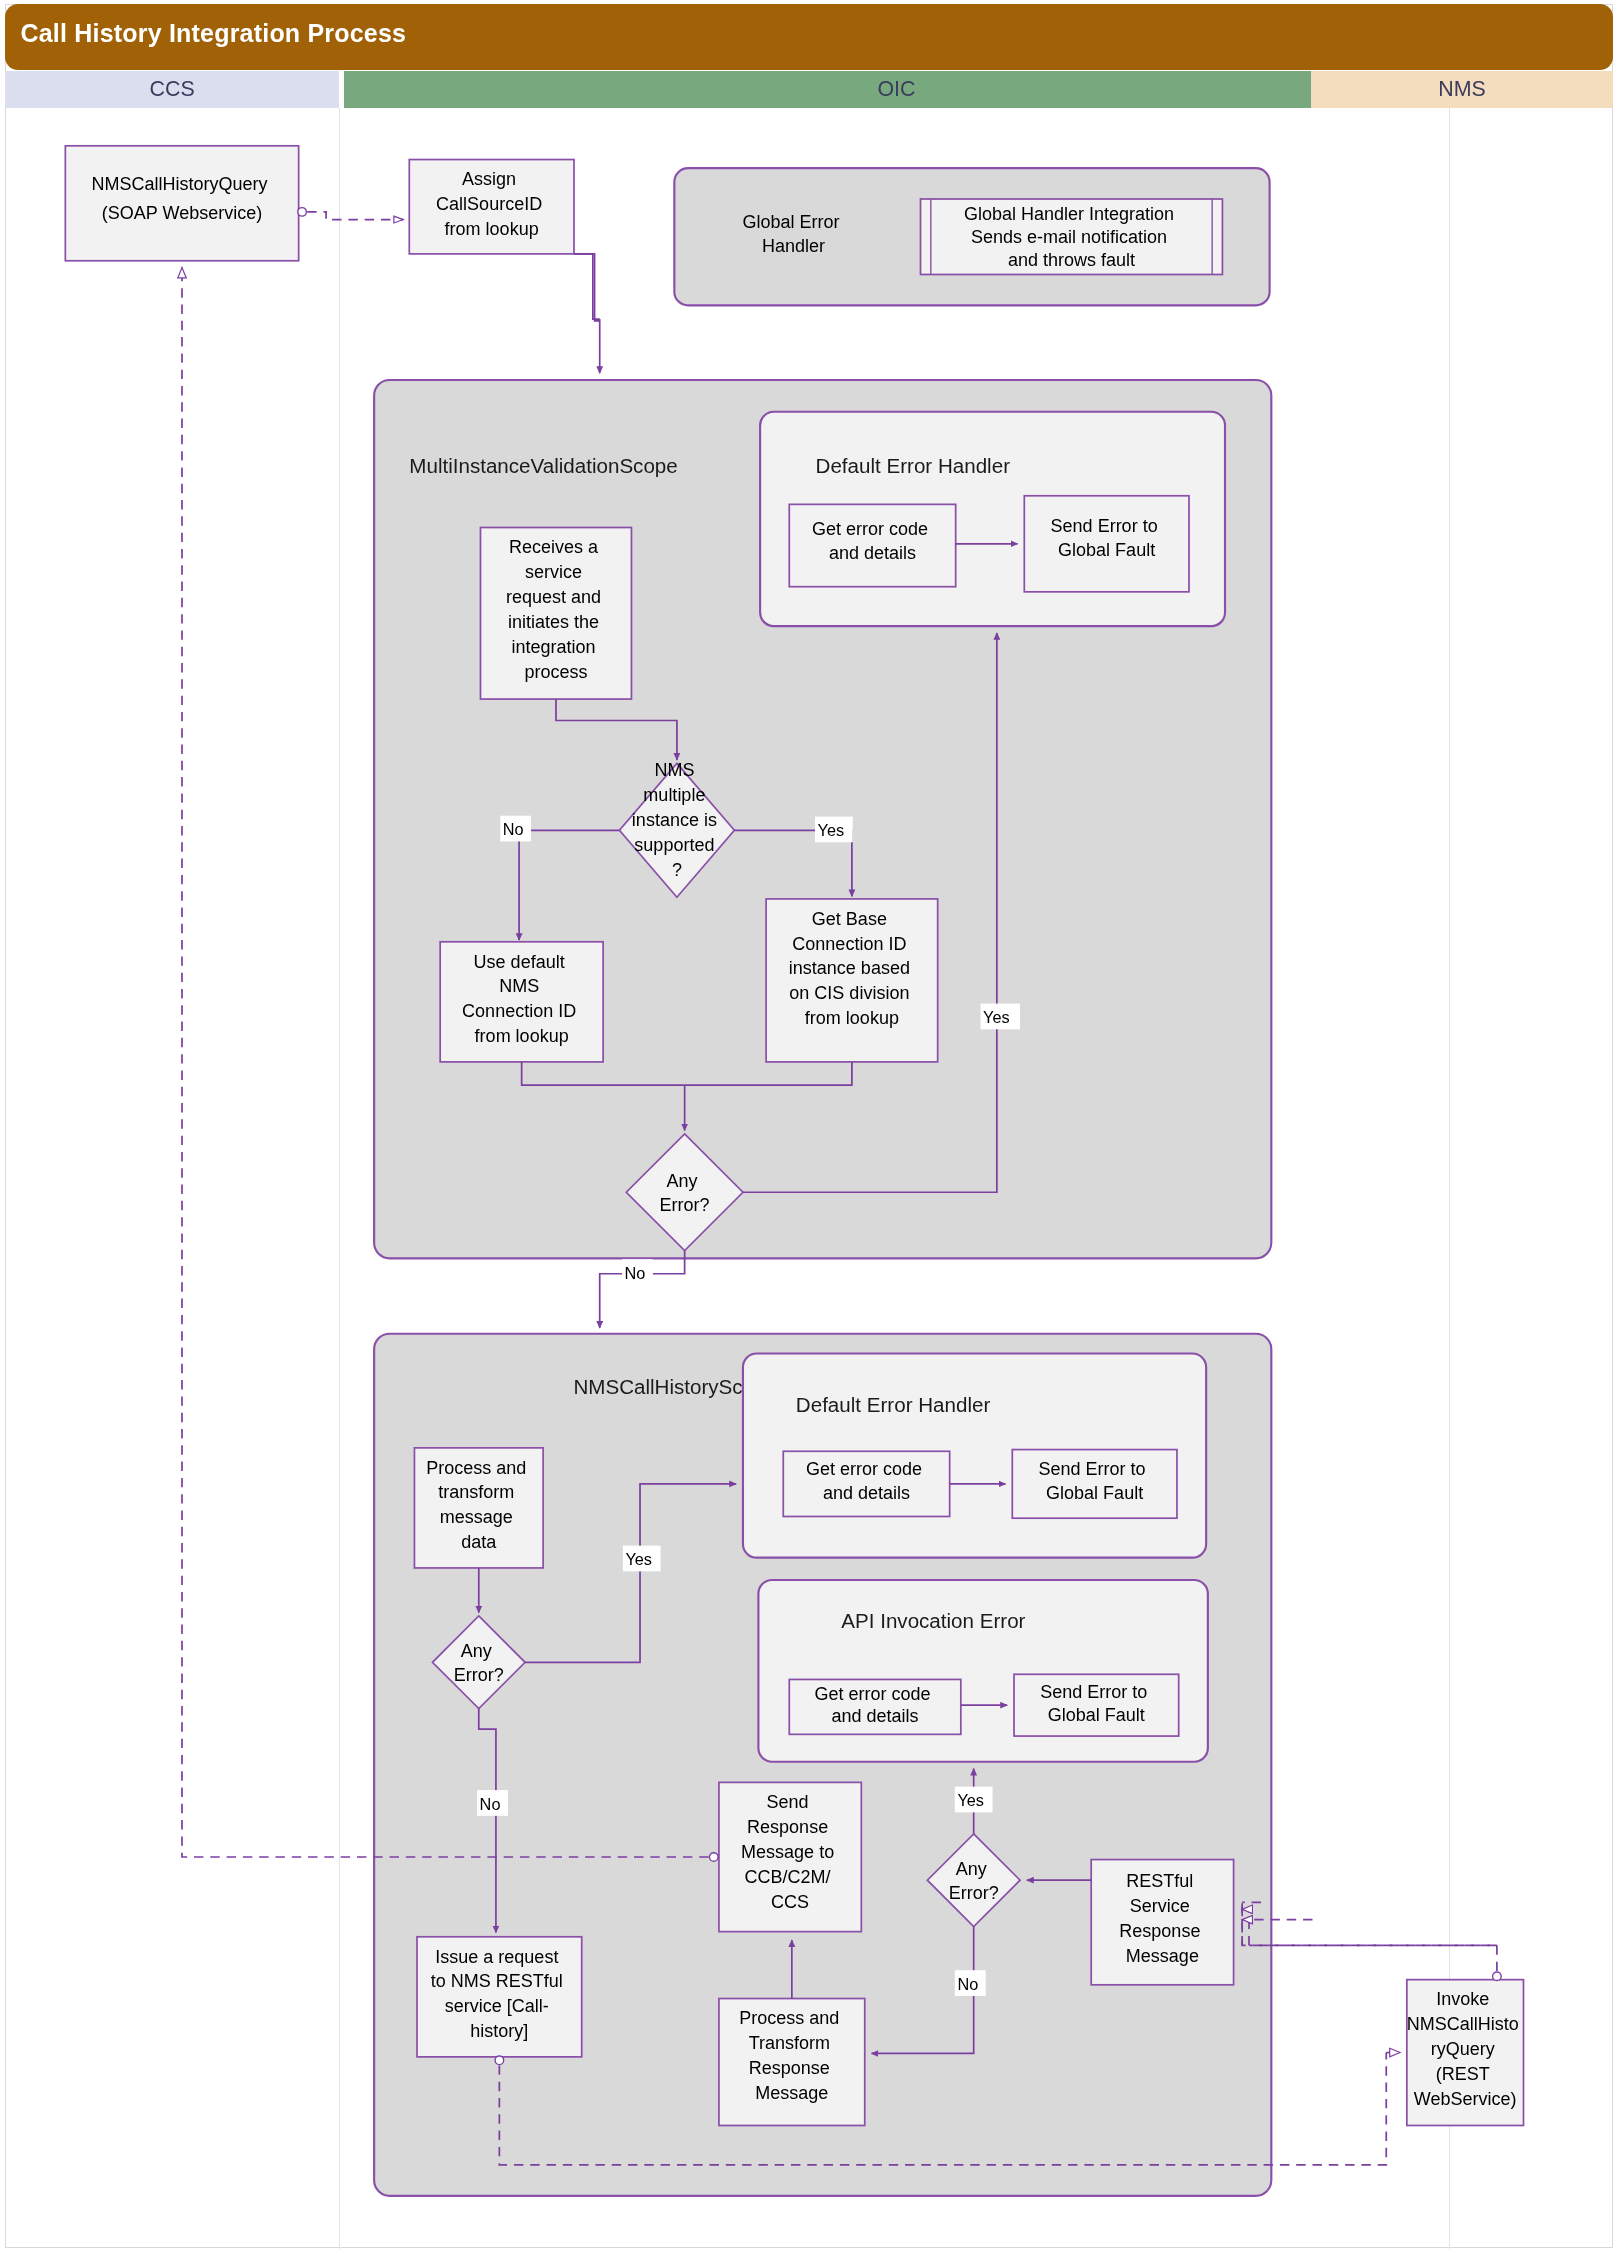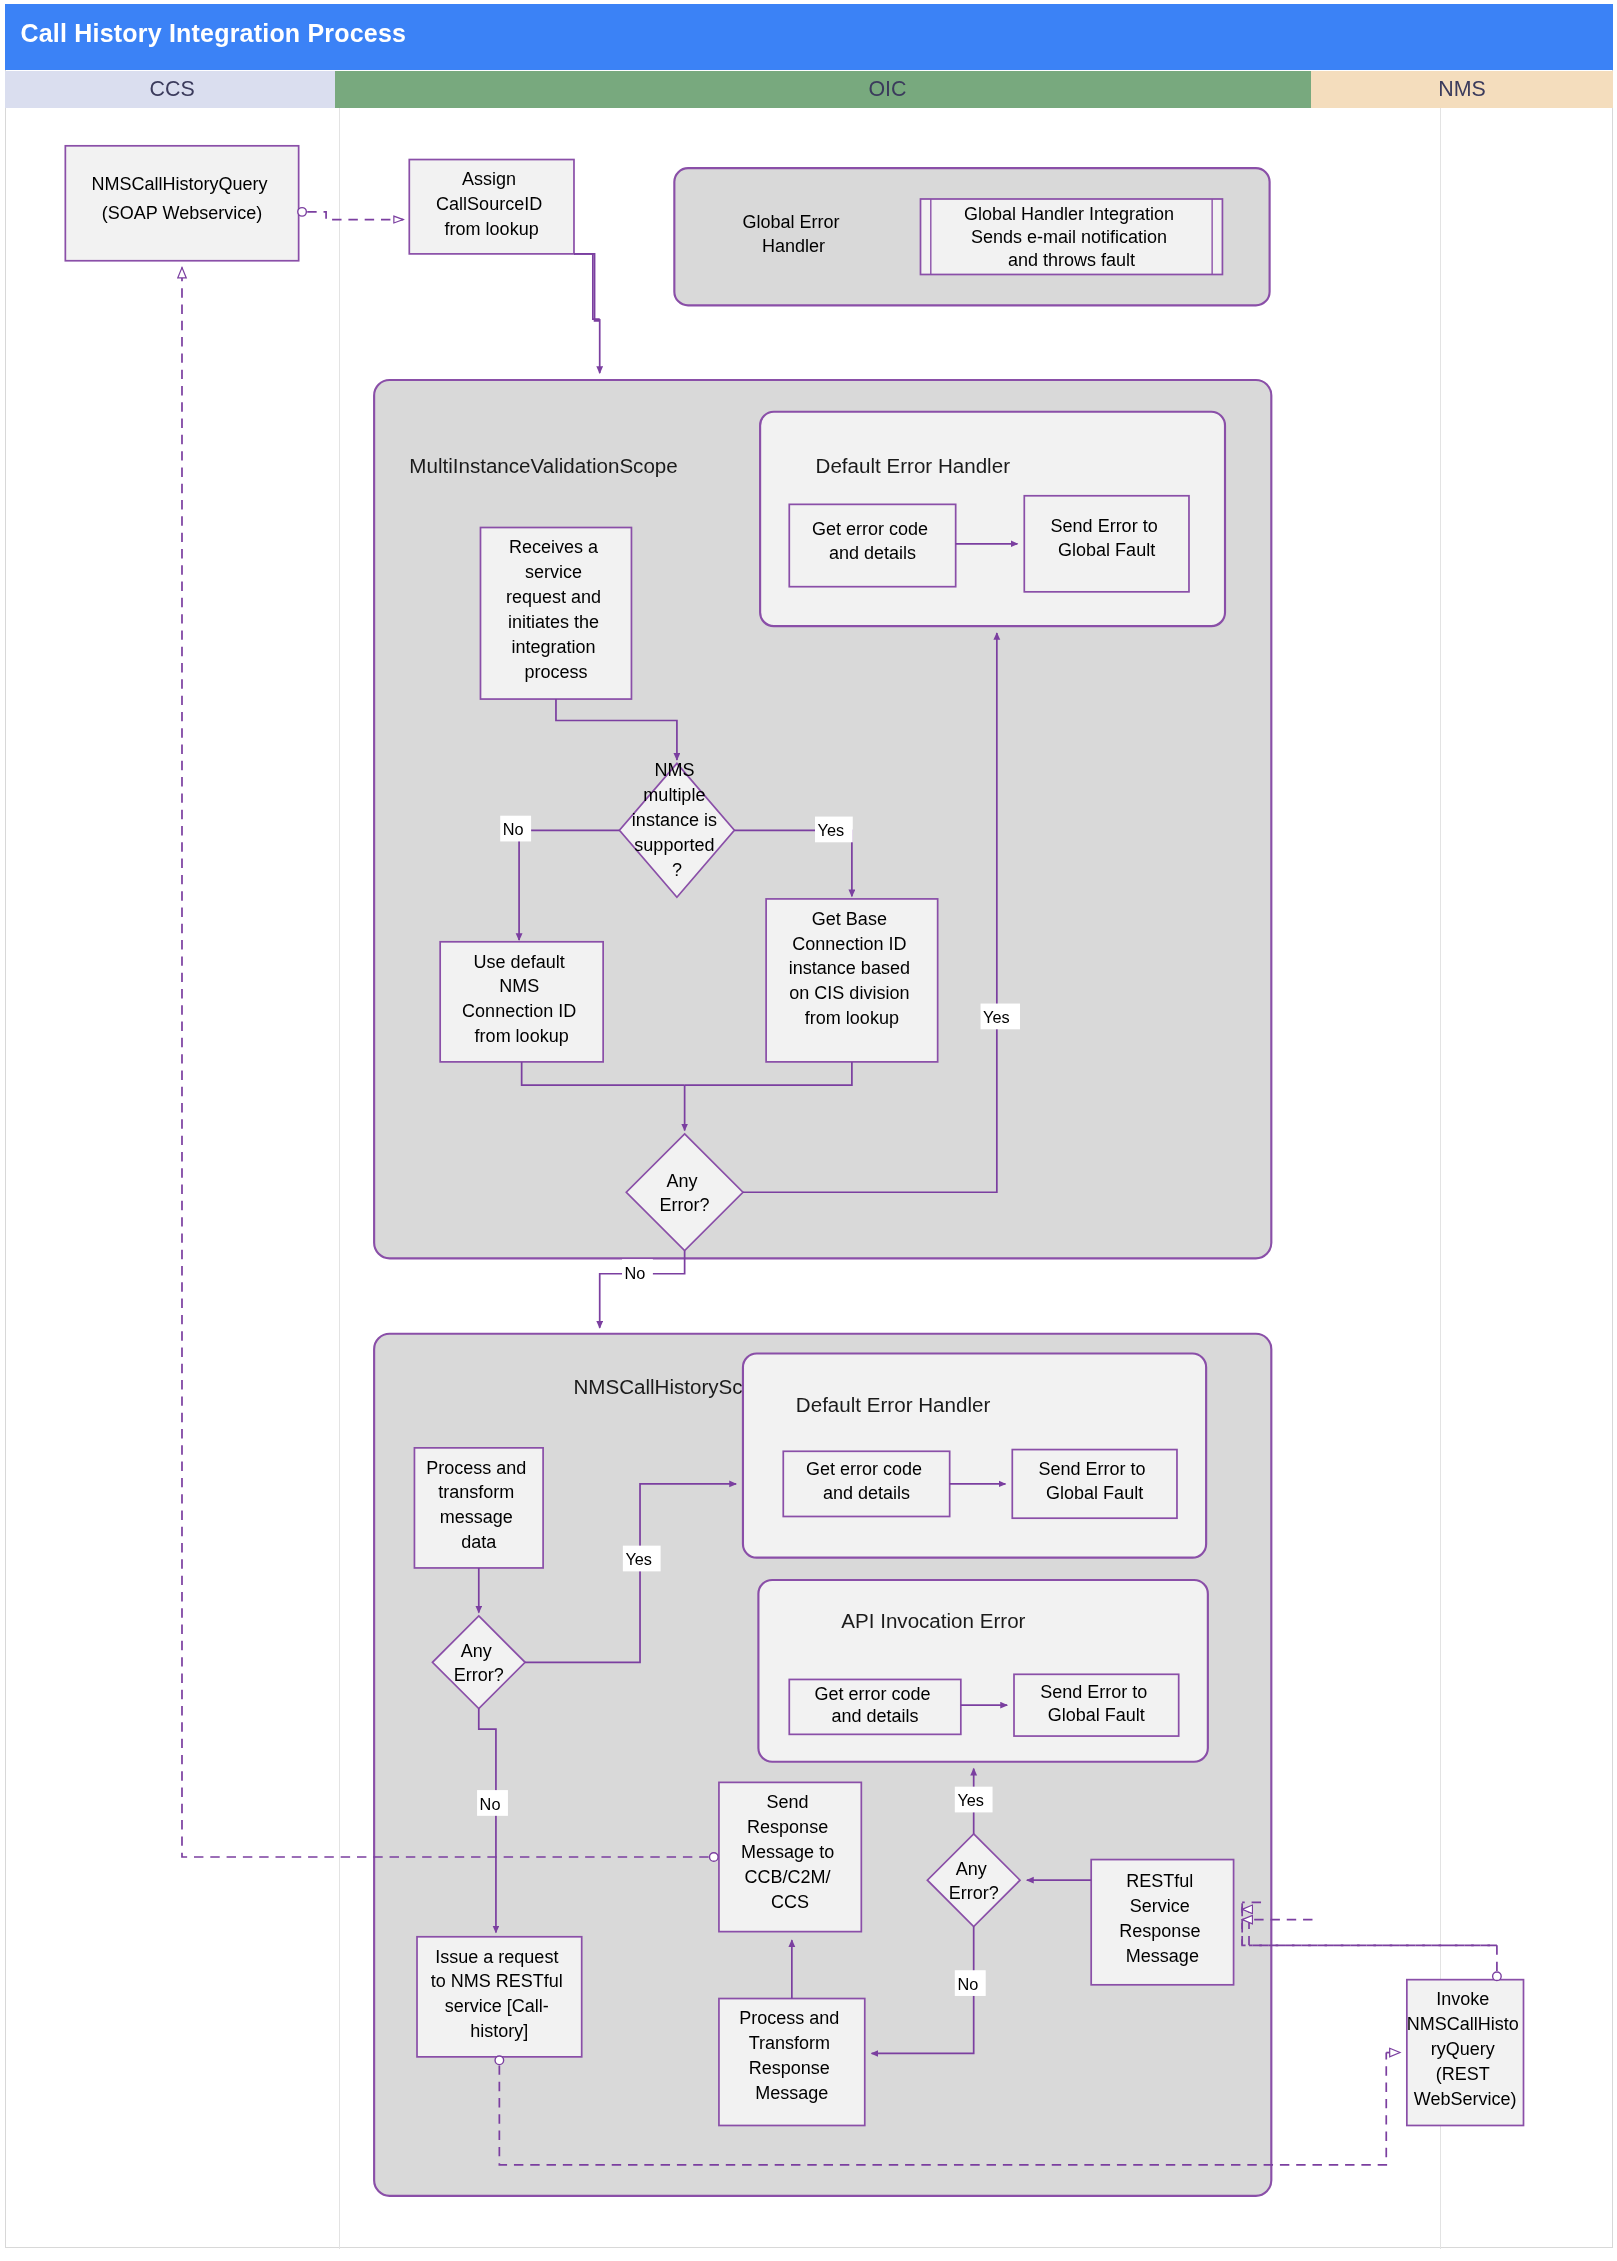--- a/index.html
+++ b/index.html
@@ -1,25 +1,25 @@
 <!DOCTYPE html>
 <html style="font-size:13.7px"><head>
 <meta charset="utf-8">
 <style>
   html,body{margin:0;padding:0;background:#ffffff;}
   body{font-family:"Liberation Sans",sans-serif;}
   #stage{position:relative;width:1618px;height:2261px;background:#ffffff;overflow:hidden;}
   .pool{position:absolute;left:5.1px;top:4.3px;width:1608px;height:2244px;box-sizing:border-box;border:0.9px solid #d8d8d8;background:#fff;}
-  .pool-title{position:absolute;left:5.1px;top:4.3px;width:1608px;height:66px;background:#3b82f6;box-sizing:border-box;}
+  .pool-title{position:absolute;left:5.1px;top:4.3px;width:1608px;height:66px;background:#a16207;box-sizing:border-box;border-radius:13px;}
   .pool-title span{position:absolute;left:15.4px;top:14.6px;color:#ffffff;font-size:25px;font-weight:bold;letter-spacing:0.2px;}
   .lane-hdr{position:absolute;top:71px;height:37px;box-sizing:border-box;display:flex;align-items:center;justify-content:center;
             font-size:21.4px;color:#3b3b5c;border-right:1.7px solid #ffffff;}
   .lane-body{position:absolute;top:108px;bottom:12px;box-sizing:border-box;border-right:0.9px solid #e3e3e3;}
   .lane-ccs{left:5.1px;width:335px;}
-  .lane-oic{left:335px;width:1106px;}
+  .lane-oic{left:344px;width:1106px;}
   .lane-nms{left:1311px;width:302px;border-right:none;}
   svg.diagram{position:absolute;left:0;top:0;width:1618px;height:2261px;}
   .nodeText{font-family:"Liberation Sans",sans-serif;font-size:21px;fill:#000;}
   .scopeLbl{font-family:"Liberation Sans",sans-serif;font-size:24px;fill:#1b1b1b;}
   .edgeLbl{font-family:"Liberation Sans",sans-serif;font-size:19px;fill:#000;}
   .task{fill:#f2f2f2;stroke:#8a4fa8;stroke-width:2;}
   .scope{fill:#d9d9d9;stroke:#8a4fa8;stroke-width:2.5;}
   .handler{fill:#f2f2f2;stroke:#8a4fa8;stroke-width:2.5;}
   .gw{fill:#f2f2f2;stroke:#8a4fa8;stroke-width:2;}
   .flow{stroke:#7b3fa0;stroke-width:2;fill:none;}

